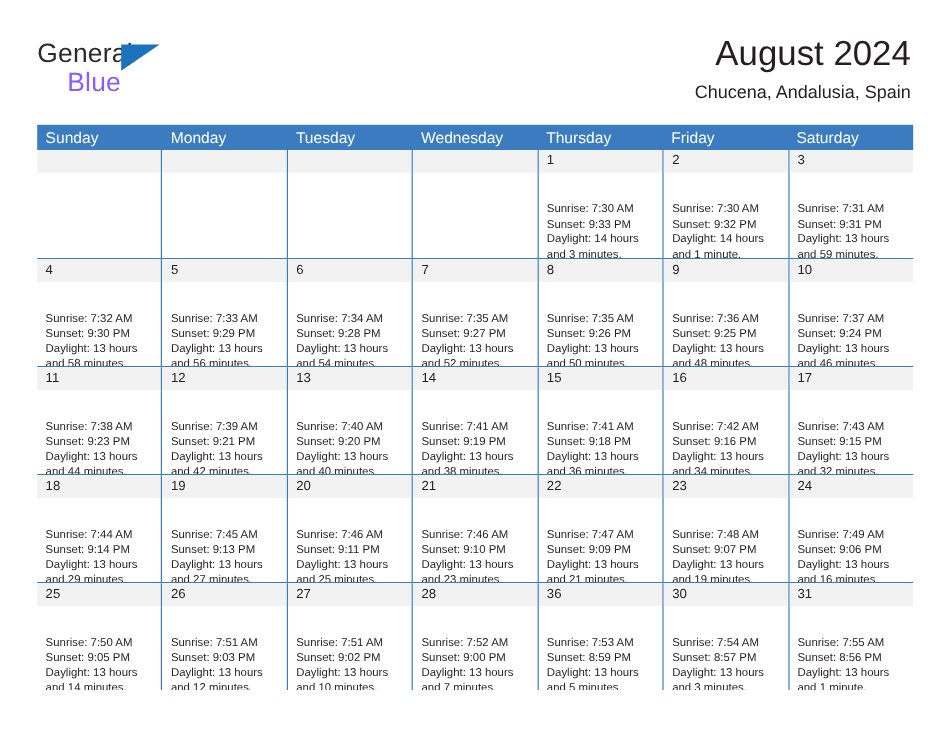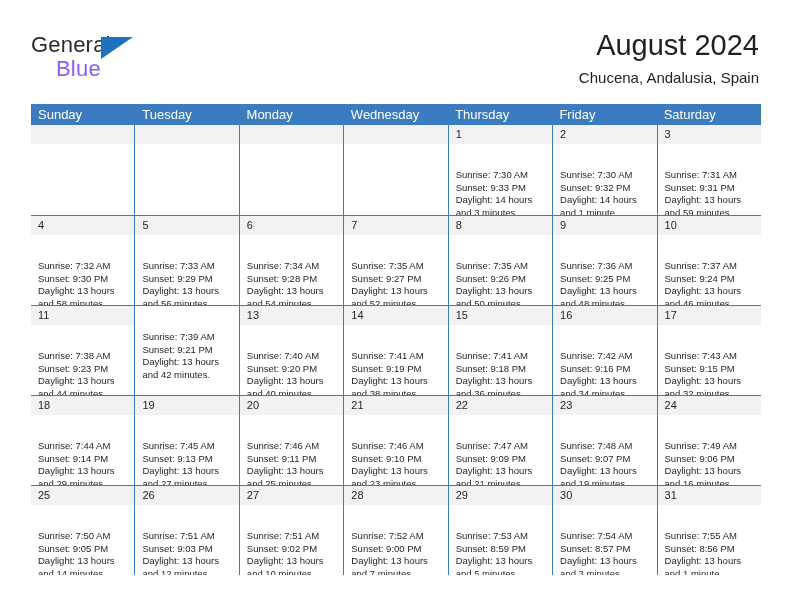--- a/index.html
+++ b/index.html
@@ -162,22 +162,22 @@
     <div class="title-block">
       <div class="cal-title">August 2024</div>
       <div class="cal-subtitle">Chucena, Andalusia, Spain</div>
     </div>
 
   </div>
 
   <div class="calendar">
     <div class="dow-row">
       <div class="dow-cell">Sunday</div>
+      <div class="dow-cell">Monday</div>
       <div class="dow-cell">Tuesday</div>
-      <div class="dow-cell">Monday</div>
       <div class="dow-cell">Wednesday</div>
       <div class="dow-cell">Thursday</div>
       <div class="dow-cell">Friday</div>
       <div class="dow-cell">Saturday</div>
     </div>
 
     <div id="weeks-container">
         <div class="week-row">
           <div class="day-cell empty">
             <div class="day-num-band"></div>
@@ -288,20 +288,21 @@
           <div class="day-cell">
             <div class="day-num-band">11</div>
             <div class="day-info">
               <div>Sunrise: 7:38 AM</div>
               <div>Sunset: 9:23 PM</div>
               <div>Daylight: 13 hours</div>
               <div>and 44 minutes.</div>
             </div>
           </div>
           <div class="day-cell">
+            <div class="day-num-band">12</div>
             <div class="day-info">
               <div>Sunrise: 7:39 AM</div>
               <div>Sunset: 9:21 PM</div>
               <div>Daylight: 13 hours</div>
               <div>and 42 minutes.</div>
             </div>
           </div>
           <div class="day-cell">
             <div class="day-num-band">13</div>
             <div class="day-info">
@@ -444,21 +445,21 @@
           <div class="day-cell">
             <div class="day-num-band">28</div>
             <div class="day-info">
               <div>Sunrise: 7:52 AM</div>
               <div>Sunset: 9:00 PM</div>
               <div>Daylight: 13 hours</div>
               <div>and 7 minutes.</div>
             </div>
           </div>
           <div class="day-cell">
-            <div class="day-num-band">29</div>
+            <div class="day-num-band">36</div>
             <div class="day-info">
               <div>Sunrise: 7:53 AM</div>
               <div>Sunset: 8:59 PM</div>
               <div>Daylight: 13 hours</div>
               <div>and 5 minutes.</div>
             </div>
           </div>
           <div class="day-cell">
             <div class="day-num-band">30</div>
             <div class="day-info">

